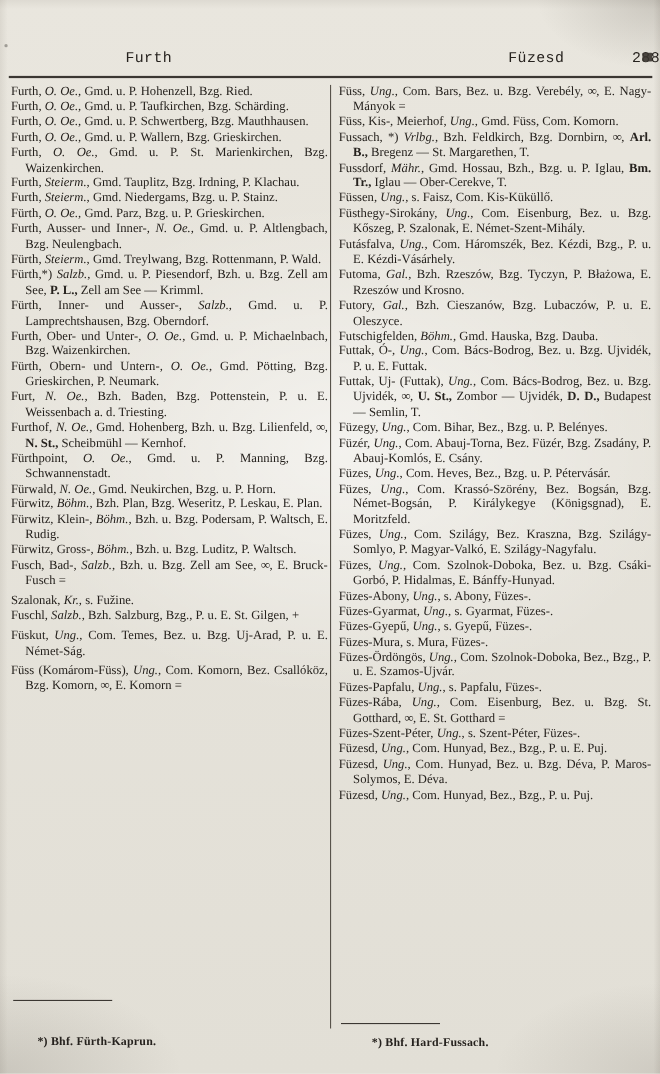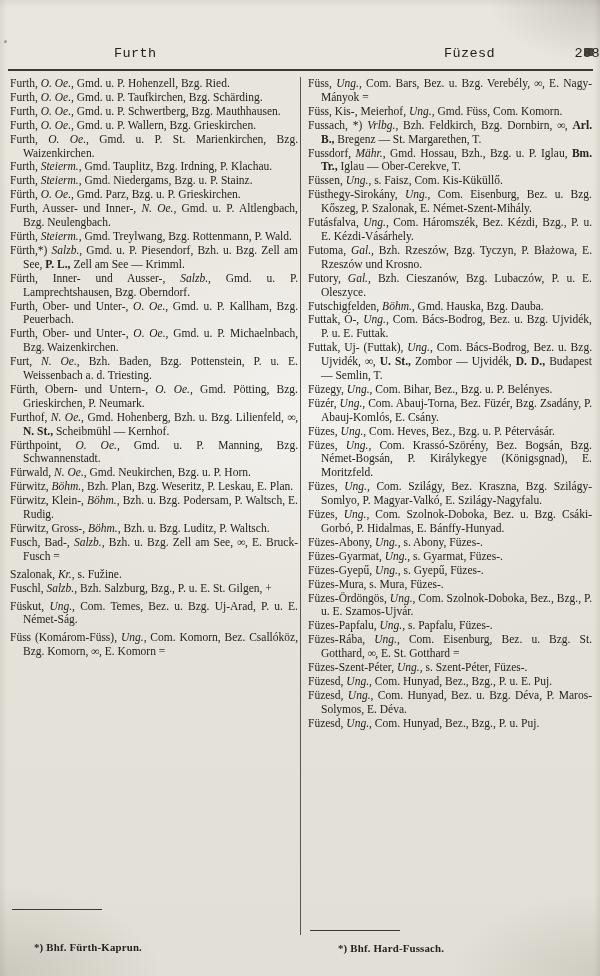--- a/index.html
+++ b/index.html
@@ -17,21 +17,21 @@
       radial-gradient(ellipse 220px 120px at 0% 100%, rgba(92,86,76,0.18), rgba(92,86,76,0) 75%),
       radial-gradient(ellipse 200px 110px at 100% 100%, rgba(92,86,76,0.15), rgba(92,86,76,0) 75%),
       linear-gradient(90deg, rgba(120,112,100,0.12) 0px, rgba(120,112,100,0) 7px),
       linear-gradient(270deg, rgba(120,112,100,0.14) 0px, rgba(120,112,100,0) 6px),
       linear-gradient(180deg, rgba(120,112,100,0.10) 0px, rgba(120,112,100,0) 8px),
       linear-gradient(#e9e6de,#e2dfd6);
   }
   .hdr{position:absolute;top:46px;font-size:13.5px;letter-spacing:.4px;font-family:Liberation Mono, monospace;}
   .hdr-left{left:114px;}
   .hdr-center{left:0;width:600px;text-align:right;}
-  .hdr-right{left:444px;}
+  .hdr-right{left:462px;}
   .hdr-rule{position:absolute;top:69px;left:8px;width:585px;height:2px;background:#3b3732;}
   .columns{position:absolute;top:77px;left:10px;width:582px;height:858px;display:flex;overflow:hidden;}
   .col{width:288px;overflow:hidden;}
   .divider{width:1px;background:#58534b;margin:0 0 0 2px;height:860px;}
   .col-r{padding-left:7px;width:284px;}
   p.entry{
     margin:0;font-size:11.5px;line-height:13.9px;
     text-align:justify;text-indent:-13px;padding-left:13px;
   }
   p.entry.gap{margin-top:4px;}
@@ -65,24 +65,23 @@
         <p class="entry"><b class="head">Furth,</b> <i>O. Oe.</i>, Gmd. u. P. Schwertberg, Bzg. Mauthhausen.</p>
         <p class="entry"><b class="head">Furth,</b> <i>O. Oe.</i>, Gmd. u. P. Wallern, Bzg. Grieskirchen.</p>
         <p class="entry"><b class="head">Furth,</b> <i>O. Oe.</i>, Gmd. u. P. St. Marienkirchen, Bzg. Waizenkirchen.</p>
         <p class="entry"><b class="head">Furth,</b> <i>Steierm.</i>, Gmd. Tauplitz, Bzg. Irdning, P. Klachau.</p>
         <p class="entry"><b class="head">Furth,</b> <i>Steierm.</i>, Gmd. Niedergams, Bzg. u. P. Stainz.</p>
         <p class="entry"><b class="head">Fürth,</b> <i>O. Oe.</i>, Gmd. Parz, Bzg. u. P. Grieskirchen.</p>
         <p class="entry"><b class="head">Furth, Ausser- und Inner-,</b> <i>N. Oe.</i>, Gmd. u. P. Altlengbach, Bzg. Neulengbach.</p>
         <p class="entry"><b class="head">Fürth,</b> <i>Steierm.</i>, Gmd. Treylwang, Bzg. Rottenmann, P. Wald.</p>
         <p class="entry"><b class="head">Fürth,*)</b> <i>Salzb.</i>, Gmd. u. P. Piesendorf, Bzh. u. Bzg. Zell am See, <b class="rail">P. L.,</b> Zell am See — Krimml.</p>
         <p class="entry"><b class="head">Fürth, Inner- und Ausser-,</b> <i>Salzb.</i>, Gmd. u. P. Lamprechtshausen, Bzg. Oberndorf.</p>
-        <p class="entry"><b class="head">Furth, Ober- und Unter-,</b> <i>O. Oe.</i>, Gmd. u. P. Kallham, Bzg. Peuerbach.</p>
         <p class="entry"><b class="head">Furth, Ober- und Unter-,</b> <i>O. Oe.</i>, Gmd. u. P. Michaelnbach, Bzg. Waizenkirchen.</p>
+        <p class="entry"><b class="head">Fürth, Obern- und Untern-,</b> <i>O. Oe.</i>, Gmd. Pötting, Bzg. Grieskirchen, P. Neumark.</p>
         <p class="entry"><b class="head">Furt,</b> <i>N. Oe.</i>, Bzh. Baden, Bzg. Pottenstein, P. u. E. Weissenbach a. d. Triesting.</p>
-        <p class="entry"><b class="head">Fürth, Obern- und Untern-,</b> <i>O. Oe.</i>, Gmd. Pötting, Bzg. Grieskirchen, P. Neumark.</p>
         <p class="entry"><b class="head">Furthof,</b> <i>N. Oe.</i>, Gmd. Hohenberg, Bzh. u. Bzg. Lilienfeld, <span class="horn">∞</span>, <b class="rail">N. St.,</b> Scheibmühl — Kernhof.</p>
         <p class="entry"><b class="head">Fürthpoint,</b> <i>O. Oe.</i>, Gmd. u. P. Manning, Bzg. Schwannenstadt.</p>
         <p class="entry"><b class="head">Fürwald,</b> <i>N. Oe.</i>, Gmd. Neukirchen, Bzg. u. P. Horn.</p>
         <p class="entry"><b class="head">Fürwitz,</b> <i>Böhm.</i>, Bzh. Plan, Bzg. Weseritz, P. Leskau, E. Plan.</p>
         <p class="entry"><b class="head">Fürwitz, Klein-,</b> <i>Böhm.</i>, Bzh. u. Bzg. Podersam, P. Waltsch, E. Rudig.</p>
         <p class="entry"><b class="head">Fürwitz, Gross-,</b> <i>Böhm.</i>, Bzh. u. Bzg. Luditz, P. Waltsch.</p>
         <p class="entry"><b class="head">Fusch, Bad-,</b> <i>Salzb.</i>, Bzh. u. Bzg. Zell am See, <span class="horn">∞</span>, E. Bruck-Fusch =</p>
         <p class="entry gap"><b class="head">Szalonak,</b> <i>Kr.</i>, s. Fužine.</p>
         <p class="entry"><b class="head">Fuschl,</b> <i>Salzb.</i>, Bzh. Salzburg, Bzg., P. u. E. St. Gilgen, +</p>
         <p class="entry gap"><b class="head">Füskut,</b> <i>Ung.</i>, Com. Temes, Bez. u. Bzg. Uj-Arad, P. u. E. Német-Ság.</p>

